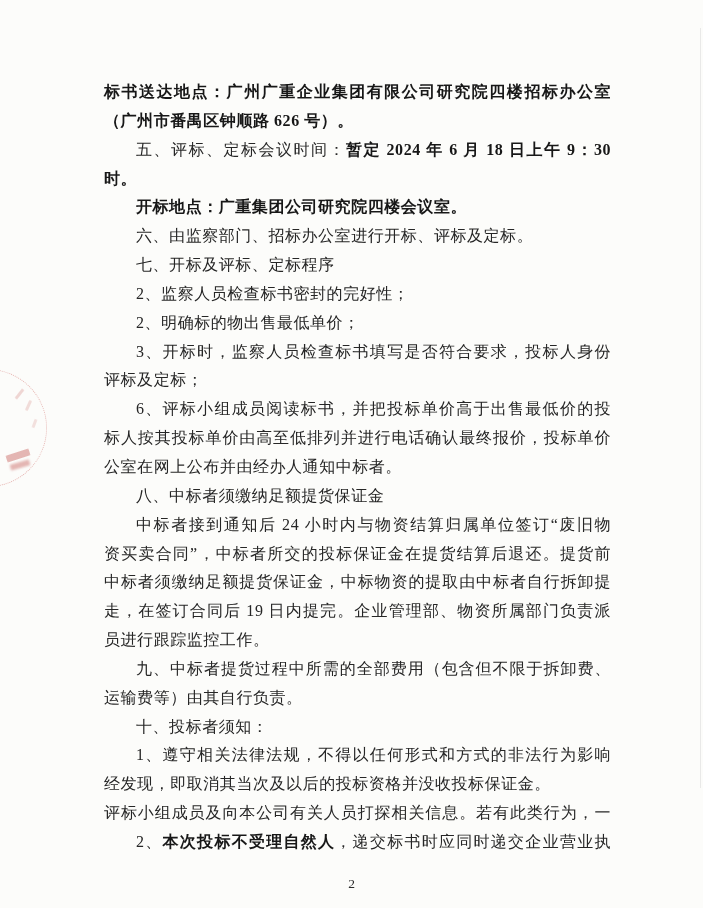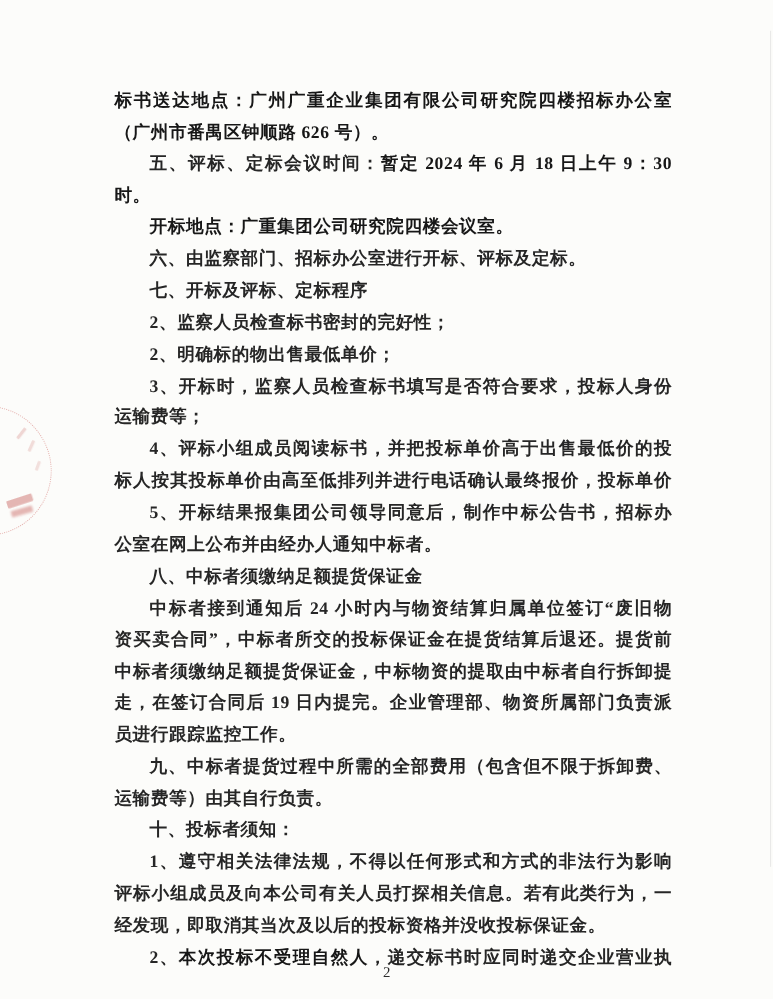--- a/index.html
+++ b/index.html
@@ -26,21 +26,21 @@
     margin-top: 43px;
   }
   .line { min-height: 28.85px; }
   .line.indent { text-indent: 2em; }
   .line.just {
     text-align: justify;
     text-align-last: justify;
     text-justify: inter-character;
   }
   .b { font-weight: 700; color: #171717; }
-  .r { font-weight: 700; }
+  .r { font-weight: 400; }
   .page-number {
     position: absolute; left: 0; right: 0; top: 876px;
     text-align: center;
     font-size: 13.5px; color: #2a2a2a;
     letter-spacing: 0;
   }
   
   .seal {
     position: absolute;
     left: -71px; top: 369px;
@@ -72,33 +72,32 @@
     <div class="line just"><span class="b">标书送达地点：广州广重企业集团有限公司研究院四楼招标办公室</span></div>
     <div class="line"><span class="b">（广州市番禺区钟顺路 626 号）。</span></div>
     <div class="line indent just"><span class="r">五、评标、定标会议时间：</span><span class="b">暂定 2024 年 6 月 18 日上午 9：30</span></div>
     <div class="line"><span class="b">时。</span></div>
     <div class="line indent"><span class="b">开标地点：广重集团公司研究院四楼会议室。</span></div>
     <div class="line indent"><span class="r">六、由监察部门、招标办公室进行开标、评标及定标。</span></div>
     <div class="line indent"><span class="r">七、开标及评标、定标程序</span></div>
     <div class="line indent"><span class="r">2、监察人员检查标书密封的完好性；</span></div>
     <div class="line indent"><span class="r">2、明确标的物出售最低单价；</span></div>
     <div class="line indent just"><span class="r">3、开标时，监察人员检查标书填写是否符合要求，投标人身份</span></div>
-    <div class="line"><span class="r">运输费等；</span></div>
-    <div class="line indent just"><span class="r">4、评标小组成员阅读标书，并把投标单价高于出售最低价的投</span></div>
+    <div class="line"><span class="r">评标及定标；</span></div>
+    <div class="line indent just"><span class="r">6、评标小组成员阅读标书，并把投标单价高于出售最低价的投</span></div>
     <div class="line just"><span class="r">标人按其投标单价由高至低排列并进行电话确认最终报价，投标单价</span></div>
-    <div class="line indent just"><span class="r">5、开标结果报集团公司领导同意后，制作中标公告书，招标办</span></div>
     <div class="line"><span class="r">公室在网上公布并由经办人通知中标者。</span></div>
     <div class="line indent"><span class="r">八、中标者须缴纳足额提货保证金</span></div>
     <div class="line indent just"><span class="r">中标者接到通知后 24 小时内与物资结算归属单位签订“废旧物</span></div>
     <div class="line just"><span class="r">资买卖合同”，中标者所交的投标保证金在提货结算后退还。提货前</span></div>
     <div class="line just"><span class="r">中标者须缴纳足额提货保证金，中标物资的提取由中标者自行拆卸提</span></div>
     <div class="line just"><span class="r">走，在签订合同后 19 日内提完。企业管理部、物资所属部门负责派</span></div>
     <div class="line"><span class="r">员进行跟踪监控工作。</span></div>
     <div class="line indent just"><span class="r">九、中标者提货过程中所需的全部费用（包含但不限于拆卸费、</span></div>
     <div class="line"><span class="r">运输费等）由其自行负责。</span></div>
     <div class="line indent"><span class="r">十、投标者须知：</span></div>
     <div class="line indent just"><span class="r">1、遵守相关法律法规，不得以任何形式和方式的非法行为影响</span></div>
+    <div class="line"><span class="r">经发现，即取消其当次及以后的投标资格并没收投标保证金。</span></div>
     <div class="line just"><span class="r">评标小组成员及向本公司有关人员打探相关信息。若有此类行为，一</span></div>
-    <div class="line"><span class="r">经发现，即取消其当次及以后的投标资格并没收投标保证金。</span></div>
     <div class="line indent just"><span class="r">2、</span><span class="b">本次投标不受理自然人</span><span class="r">，递交标书时应同时递交企业营业执</span></div>
   </div>
 
 <div class="page-number">2</div>
 
 </body></html>

